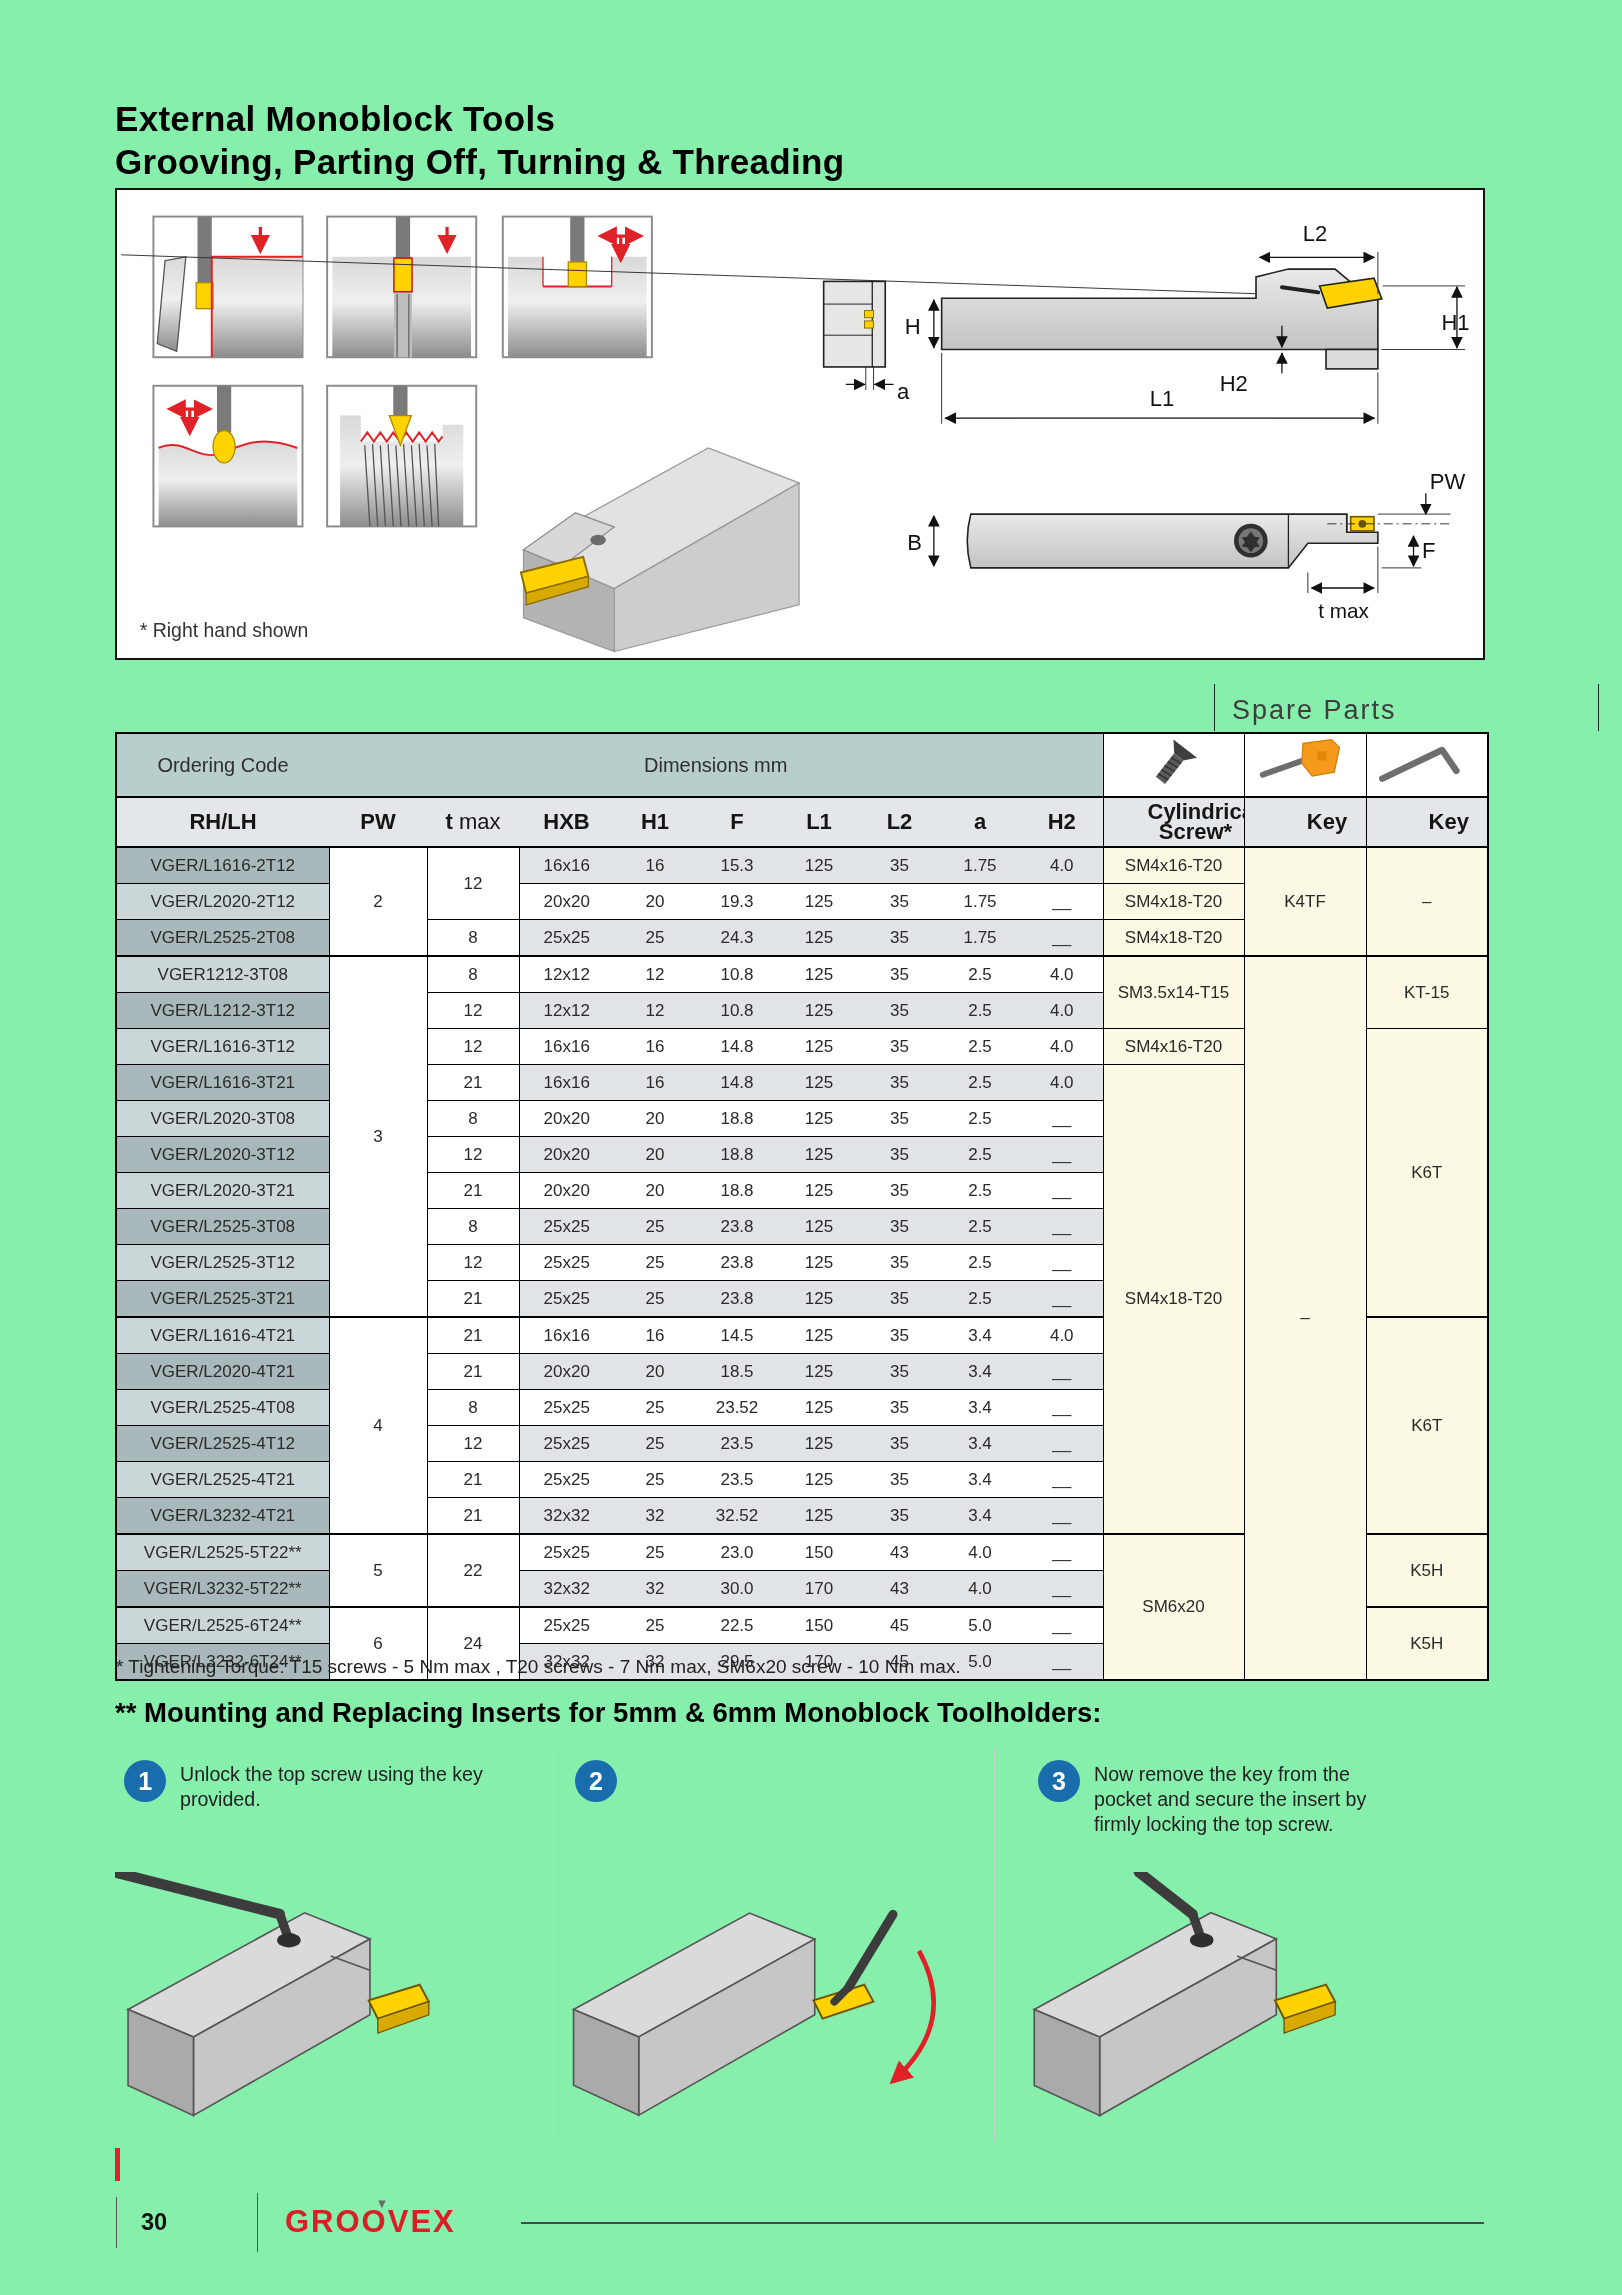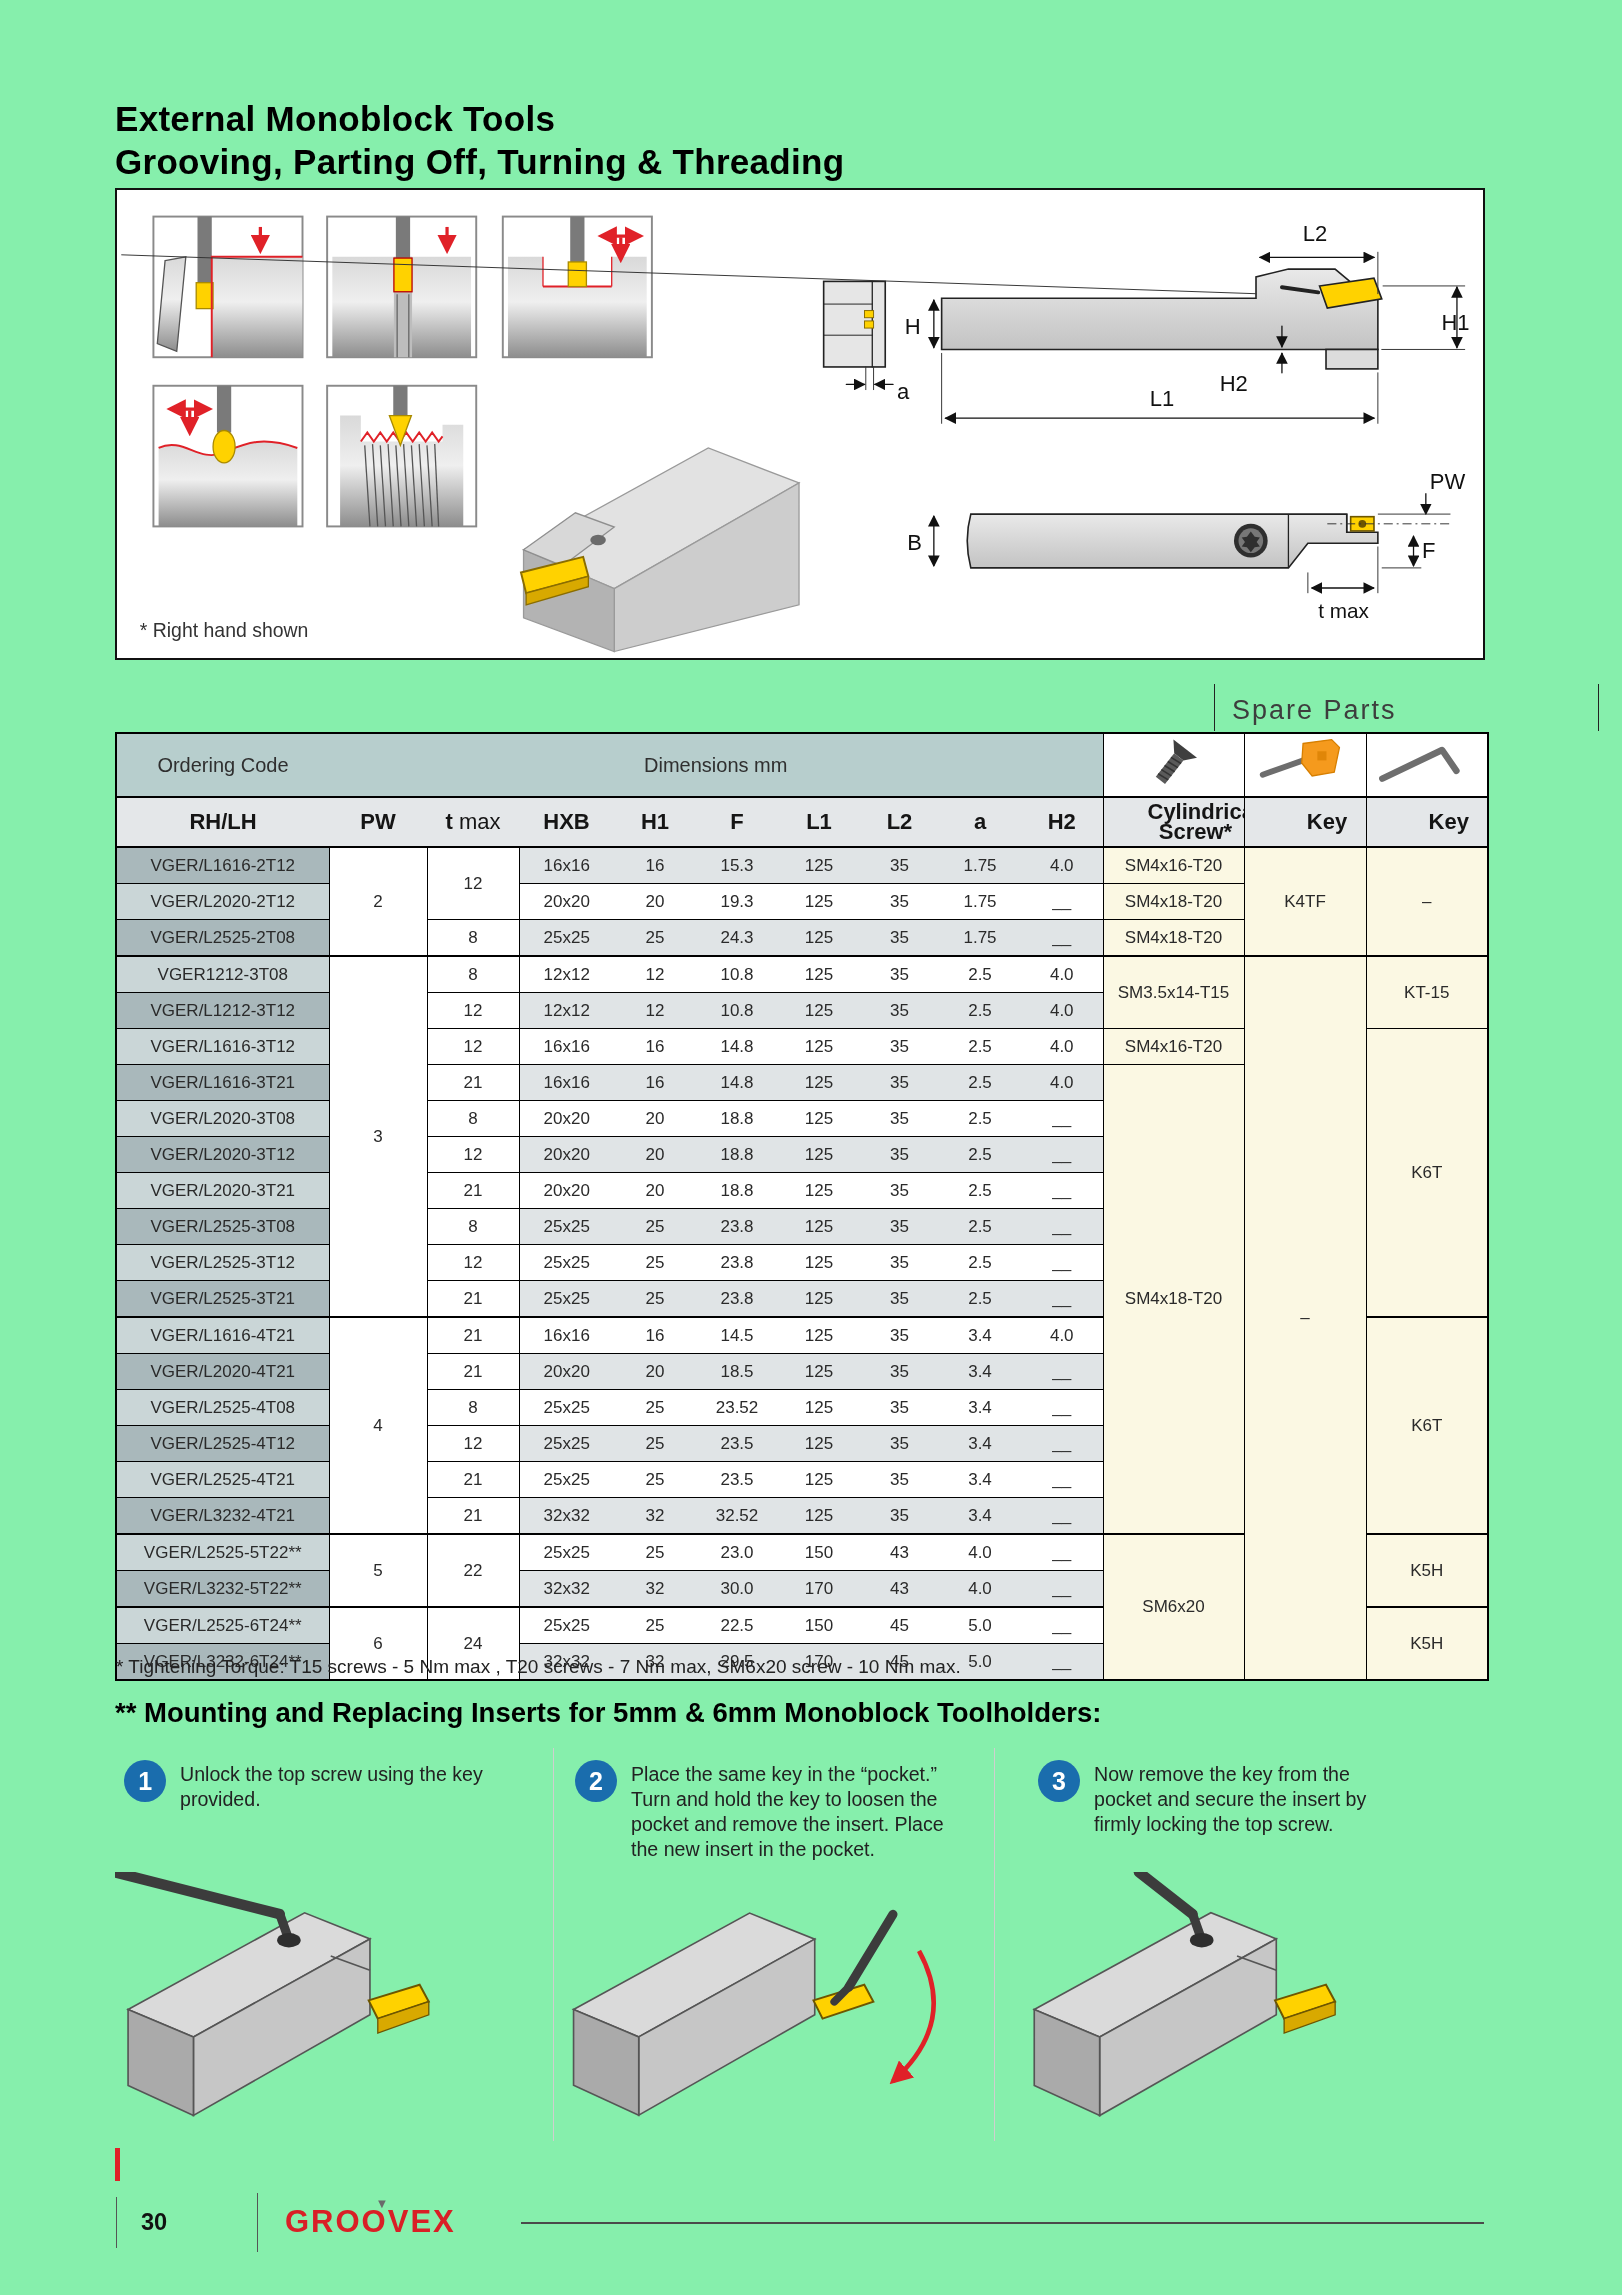--- a/index.html
+++ b/index.html
@@ -591,21 +591,20 @@
             <polygon points="402,224 480,198 480,218 402,246" fill="#d8a900" stroke="#6d5600" stroke-width="2"></polygon>
             <line x1="160,60" y1="0" x2="252" y2="64" stroke="#3c3c3c" stroke-width="16" stroke-linecap="round"></line>
             <line x1="252" y1="64" x2="264" y2="98" stroke="#3c3c3c" stroke-width="14" stroke-linecap="round"></line>
             <ellipse cx="266" cy="104" rx="18" ry="11" fill="#2e2e2e"></ellipse>
           </g>
         </svg>
       </div>
     </div>
     <div class="step-col c2">
       <div class="step-num">2</div>
-      <div class="step-text">Place the same key in the “pocket.” Turn and hold the key to loosen the pocket and remove the insert. Place the new insert in the pocket.</div>
       <div class="step-art">
         <svg viewBox="0 0 675 400">
           <g>
             <polygon points="30,210 300,62 400,102 130,252" fill="#dadada" stroke="#555" stroke-width="2.5"></polygon>
             <polygon points="130,252 400,102 400,218 130,372" fill="#c6c6c6" stroke="#555" stroke-width="2.5"></polygon>
             <polygon points="30,210 130,252 130,372 30,326" fill="#aaa" stroke="#555" stroke-width="2.5"></polygon>
             <polygon points="398,196 476,172 490,198 412,224" fill="#ffd200" stroke="#6d5600" stroke-width="3"></polygon>
             <line x1="520" y1="64" x2="452" y2="176" stroke="#3c3c3c" stroke-width="14" stroke-linecap="round"></line>
             <line x1="452" y1="176" x2="430" y2="198" stroke="#3c3c3c" stroke-width="12" stroke-linecap="round"></line>
             <path d="M560,120 Q620,230 520,320" fill="none" stroke="#e02128" stroke-width="7" marker-end="url(#mr2)"></path>

